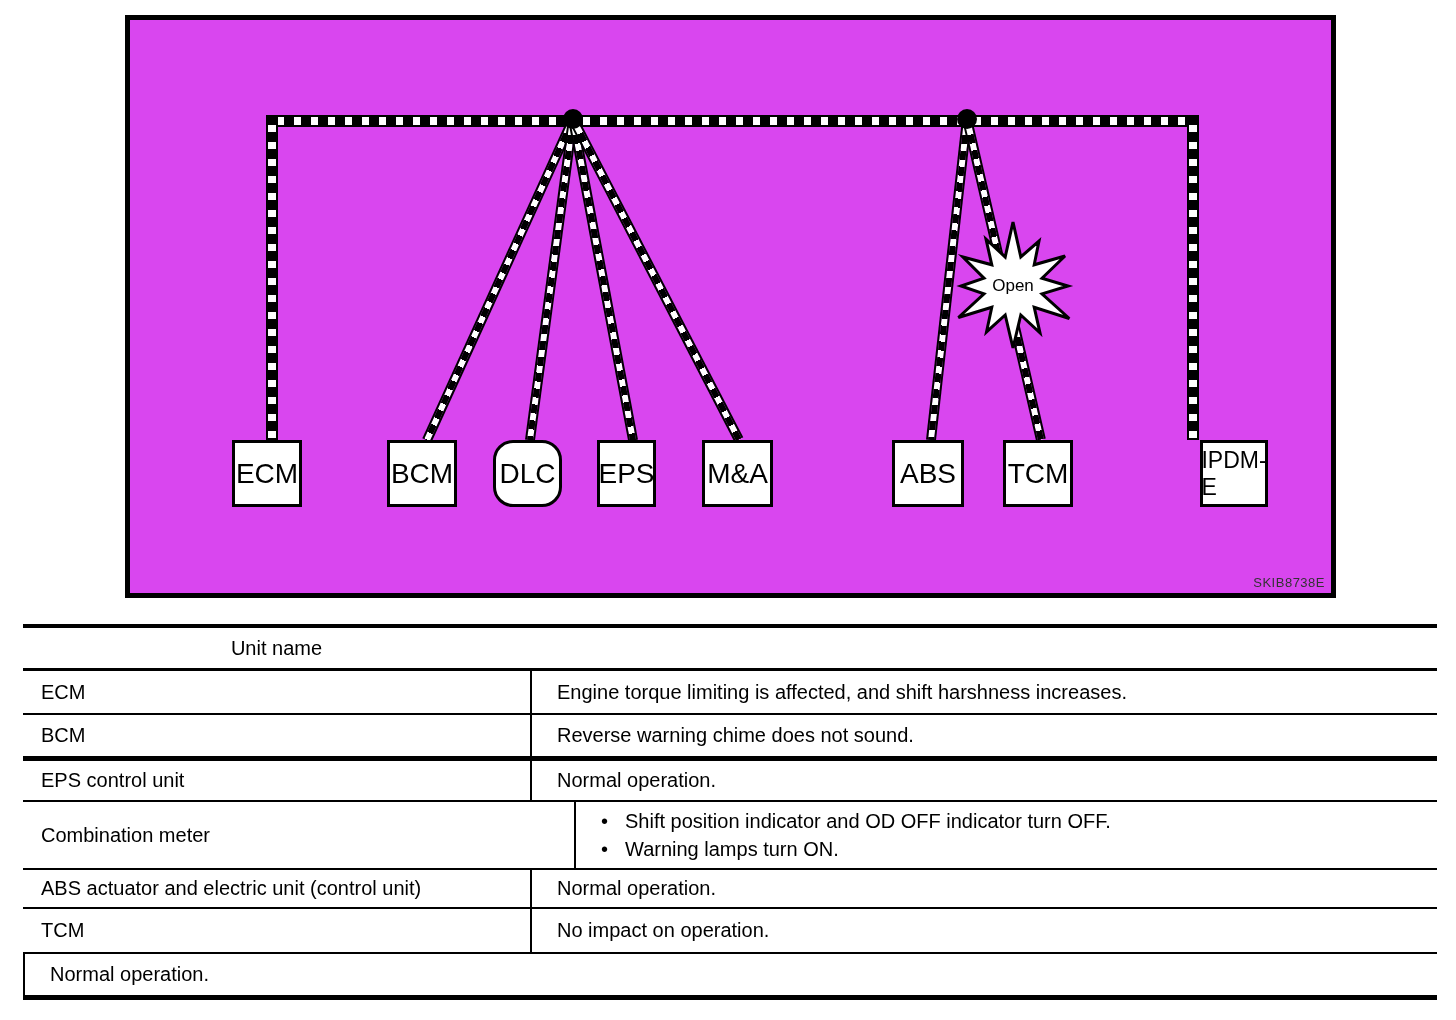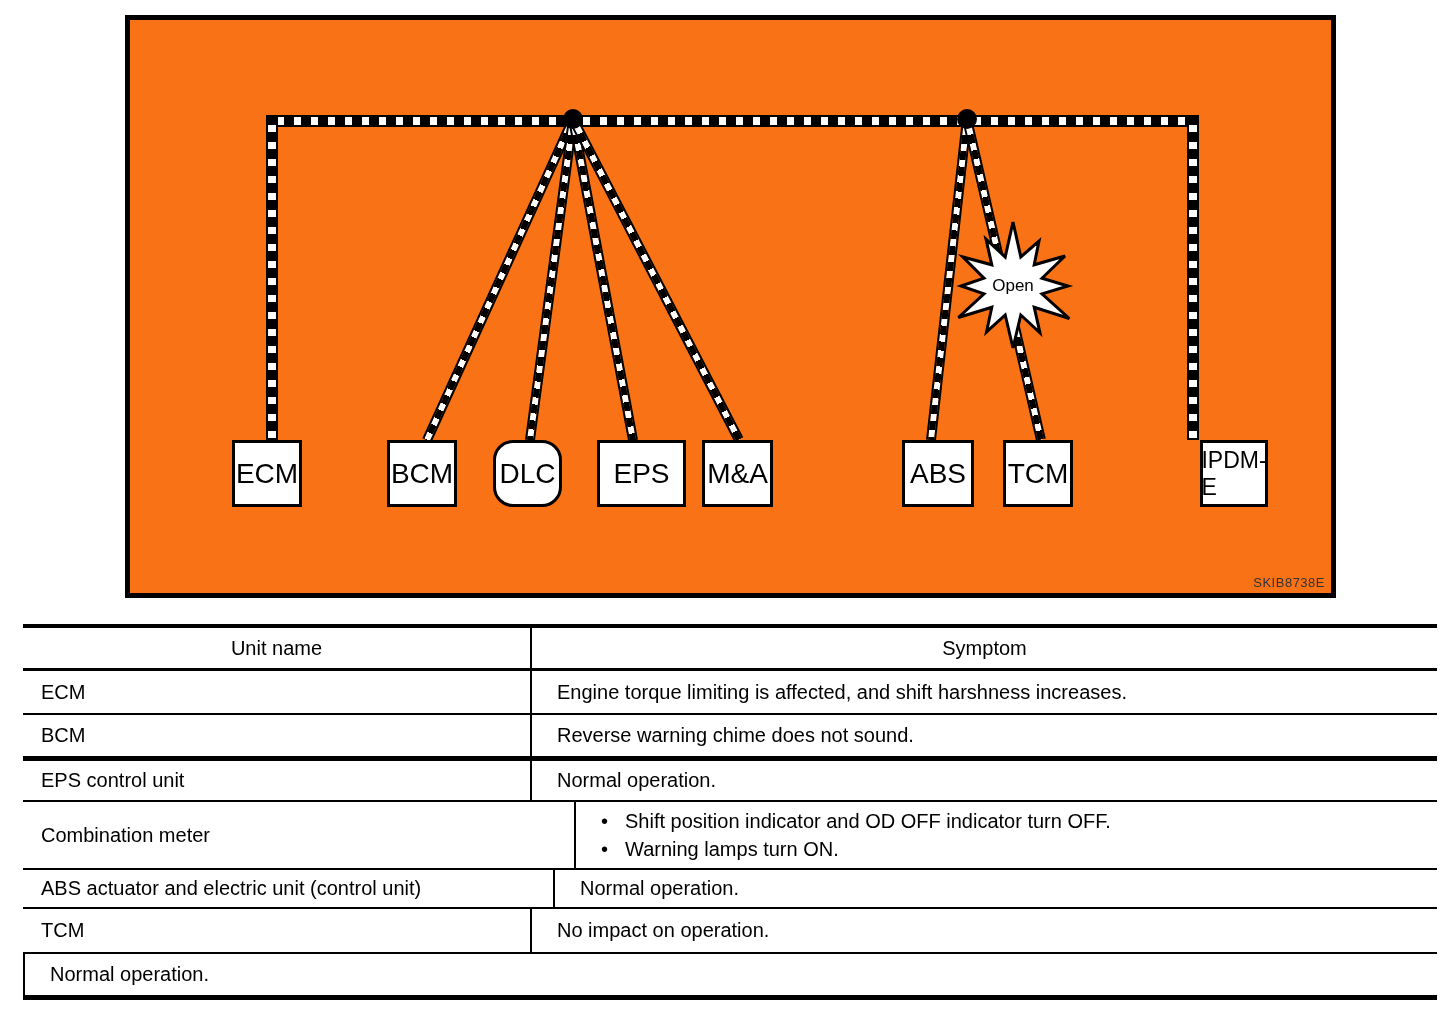--- a/index.html
+++ b/index.html
@@ -7,21 +7,21 @@
     width:1456px; height:1020px; position:relative;
     background:#ffffff; color:#000;
     font-family:"Liberation Sans", sans-serif;
     overflow:hidden;
   }
 
   
   .frame {
     position:absolute; left:125px; top:15px;
     width:1201px; height:573px;
-    border:5px solid #000; background:#f97316;
+    border:5px solid #000; background:#d946ef;
   }
   .frame * { box-sizing:border-box; }
 
   
   .hline {
     position:absolute; height:12px;
     border-top:2px solid #000; border-bottom:2px solid #000;
     background:repeating-linear-gradient(90deg,#000 0 10px,#fff 10px 17px);
   }
   .vline {
@@ -58,23 +58,23 @@
   
   .node {
     position:absolute; top:420px; height:67px;
     background:#fff; border:3px solid #000;
     display:flex; align-items:center; justify-content:center;
     font-size:28px; letter-spacing:0;
   }
   .n-ecm  { left:102px;  width:70px; }
   .n-bcm  { left:257px;  width:70px; }
   .n-dlc  { left:363px;  width:69px;border-radius:20px; }
-  .n-eps  { left:467px;  width:89px; }
+  .n-eps  { left:467px;  width:59px; }
   .n-ma   { left:572px;  width:71px; }
-  .n-abs  { left:762px;  width:72px;margin-left:10px; }
+  .n-abs  { left:762px;  width:72px; }
   .n-tcm  { left:873px;  width:70px; }
   .n-ipdm { left:1025px; width:68px; font-size:23px;margin-left:45px; }
 
   .starburst {
     position:absolute; left:818px; top:196px; width:130px; height:145px;
   }
   .star-label {
     position:absolute; left:818px; top:196px; width:130px; height:140px;
     display:flex; align-items:center; justify-content:center;
     font-size:17px; pointer-events:none;
@@ -96,21 +96,21 @@
   .cell-s { border-left:2px solid #000; padding-left:25px; display:flex; align-items:center; }
   .thead .cell-u, .thead .cell-s { justify-content:center; padding-left:0; }
   .bb2 { border-bottom:2px solid #000; }
   .bb3 { border-bottom:3px solid #000; }
   .bb5 { border-bottom:5px solid #000; }
   .h-head { height:40px; }
   .h-r0 { height:42px; }
   .h-r1 { height:41px; }
   .h-r2 { height:39px; }
   .h-r3 { height:66px;gap:44px; }
-  .h-r4 { height:37px;gap:23px; }
+  .h-r4 { height:37px; }
   .h-r5 { height:43px; }
   .h-r6 { height:41px; }
   .cell-s.multiline {
     flex-direction:column; justify-content:center; align-items:flex-start;
     line-height:28px;
   }
   .bullet-line { display:flex; }
   .bullet-glyph { width:24px; flex:0 0 24px; text-align:left; }
 </style>
 </head>
@@ -146,21 +146,20 @@
   <div class="node n-tcm">TCM</div>
   <div class="node n-ipdm">IPDM-E</div>
 
   <div class="figcode">SKIB8738E</div>
 </div>
 
 <div class="symtable">
 
   <div class="trow thead h-head bb3">
     <div class="cell-u">Unit name</div>
-    <div class="cell-s">Symptom</div>
   </div>
 
   <div class="trow h-r0 bb2">
     <div class="cell-u">ECM</div>
     <div class="cell-s">Engine torque limiting is affected, and shift harshness increases.</div>
   </div>
 
   <div class="trow h-r1 bb5">
     <div class="cell-u">BCM</div>
     <div class="cell-s">Reverse warning chime does not sound.</div>

